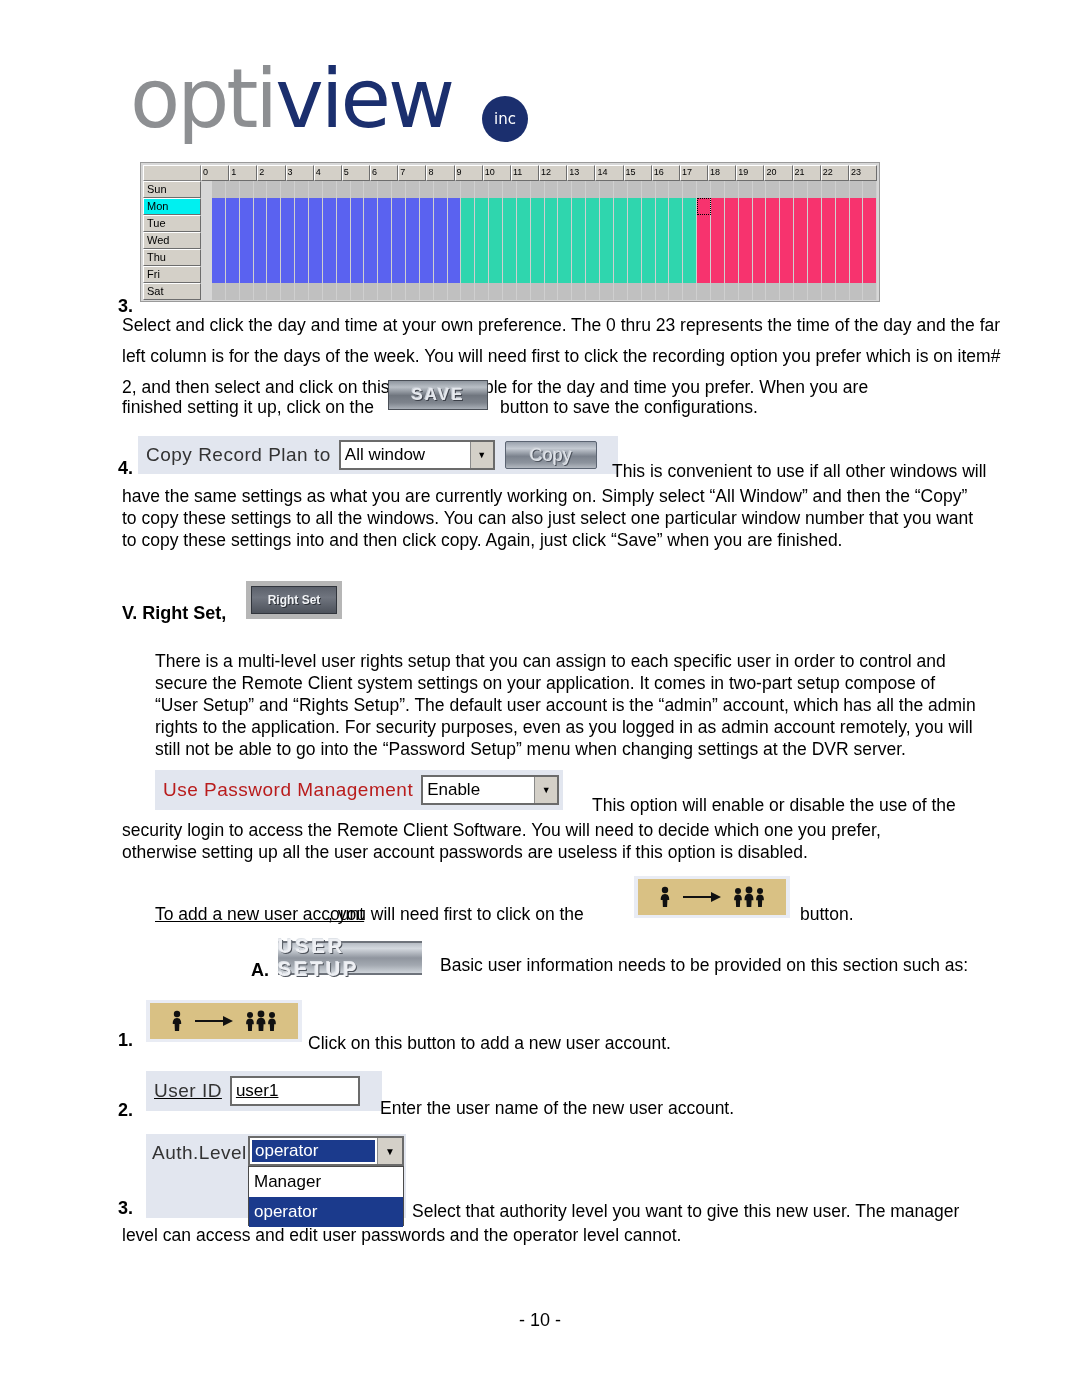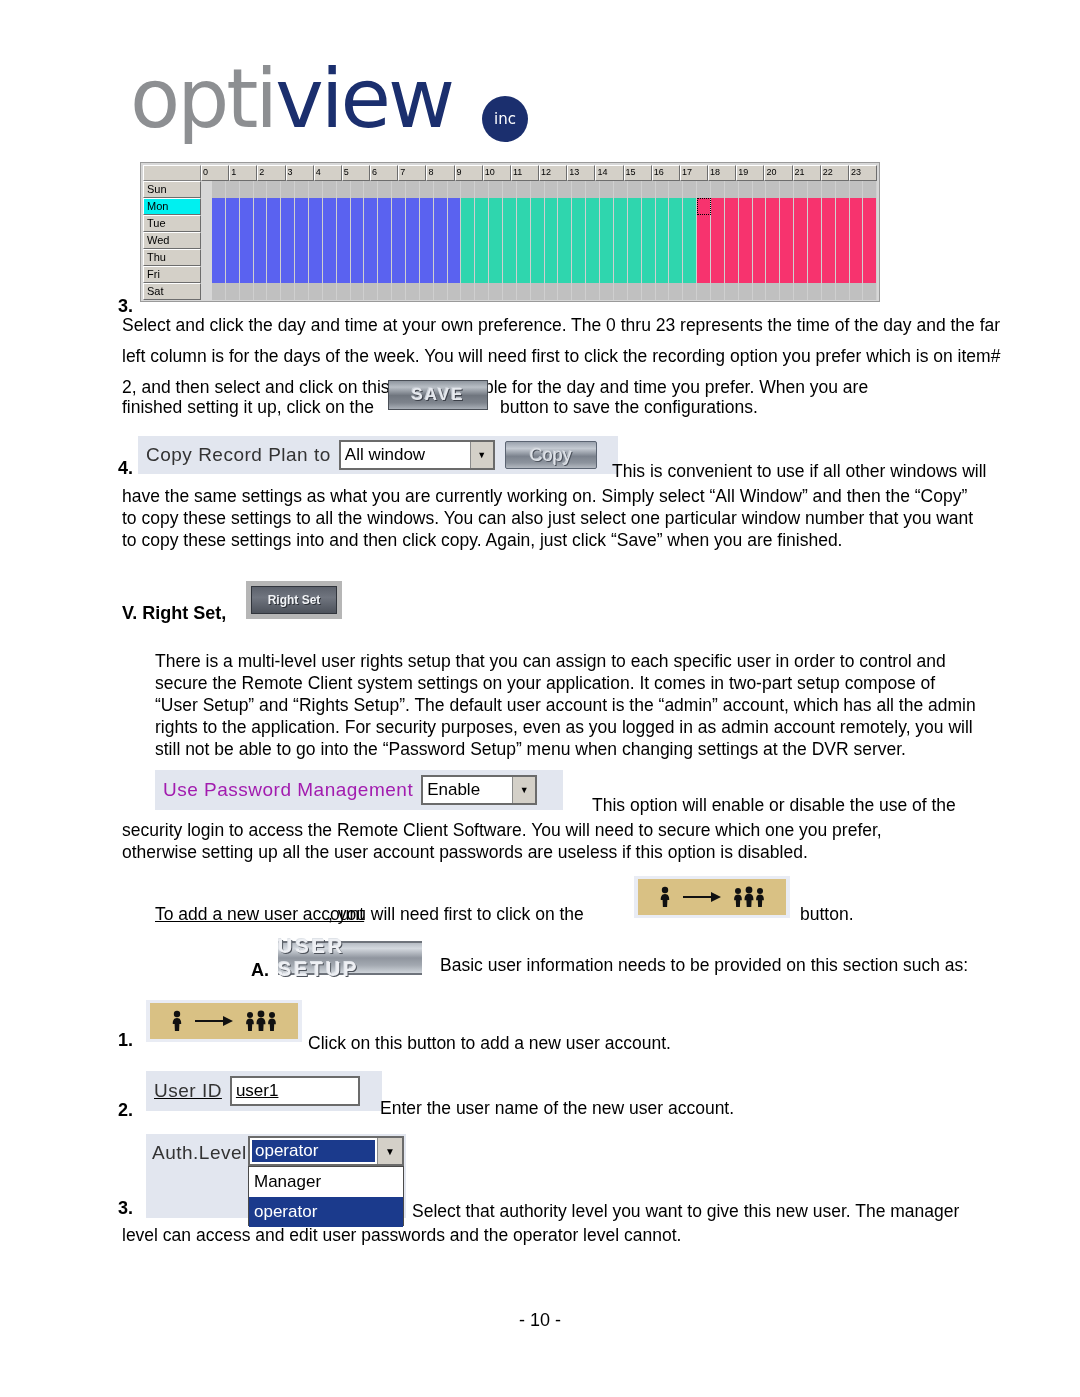--- a/index.html
+++ b/index.html
@@ -73,21 +73,21 @@
     color:#dfe3e9;text-shadow:1px 1px 0 #4c525c,-1px -1px 0 #c6cbd2;box-sizing:border-box;}
 
   .rightset-btn{position:absolute;background:#b6b6b6;display:flex;align-items:center;
     justify-content:center;box-sizing:border-box;}
   .rightset-inner{background:linear-gradient(180deg,#5c616b 0%,#70757f 40%,#4d525b 100%);
     border:1px solid #30343b;width:86px;height:28px;display:flex;align-items:center;
     justify-content:center;font-size:12px;font-weight:700;color:#f2f4f7;
     text-shadow:1px 1px 0 #2b2f35;box-sizing:border-box;}
 
   .pwd-block{position:absolute;background:#e2e6ef;display:flex;align-items:center;}
-  .pwd-lbl{font-size:19px;color:#a21caf;letter-spacing:.5px;}
+  .pwd-lbl{font-size:19px;color:#b91c1c;letter-spacing:.5px;}
 
   .adduser-btn{position:absolute;background:#d9c184;display:flex;align-items:center;
     justify-content:space-around;box-sizing:border-box;}
   .adduser-outer{position:absolute;background:#e9ecf4;display:flex;align-items:center;
     justify-content:center;}
 
   .usersetup-banner{position:absolute;
     background:linear-gradient(180deg,#b6bcc4 0%,#d4d9df 18%,#8f959e 50%,#a3a9b1 74%,#cfd4da 100%);
     border-top:2px solid #6e737b;border-bottom:2px solid #6e737b;
     display:flex;align-items:center;justify-content:center;
@@ -555,27 +555,27 @@
   </div>
 
   <div class="txt" style="left:155px;top:646px;width:860px;">There is a multi-level user rights setup that you can assign to each specific user in order to control and</div>
   <div class="txt" style="left:155px;top:668px;width:860px;">secure the Remote Client system settings on your application. It comes in two-part setup compose of</div>
   <div class="txt" style="left:155px;top:690px;width:860px;">“User Setup” and “Rights Setup”. The default user account is the “admin” account, which has all the admin</div>
   <div class="txt" style="left:155px;top:712px;width:860px;">rights to the application. For security purposes, even as you logged in as admin account remotely, you will</div>
   <div class="txt" style="left:155px;top:734px;width:860px;">still not be able to go into the “Password Setup” menu when changing settings at the DVR server.</div>
 
   <div class="pwd-block" style="left:155px;top:770px;width:400px;height:40px;padding-left:8px;">
     <span class="pwd-lbl">Use Password Management</span>
-    <div class="combo" style="margin-left:8px;width:116px;height:30px;">
+    <div class="combo" style="margin-left:8px;width:138px;height:30px;">
       <span class="val">Enable</span>
       <span class="arrow">▼</span>
     </div>
   </div>
   <div class="txt" style="left:592px;top:790px;">This option will enable or disable the use of the</div>
-  <div class="txt" style="left:122px;top:815px;width:890px;">security login to access the Remote Client Software. You will need to secure which one you prefer,</div>
+  <div class="txt" style="left:122px;top:815px;width:890px;">security login to access the Remote Client Software. You will need to decide which one you prefer,</div>
   <div class="txt" style="left:122px;top:837px;width:890px;">otherwise setting up all the user account passwords are useless if this option is disabled.</div>
 
   <div class="txt uline" style="left:155px;top:899px;">To add a new user account</div>
   <div class="txt" style="left:328px;top:899px;">, you will need first to click on the</div>
   <div class="adduser-outer" style="left:634px;top:876px;width:156px;height:42px;">
     <div class="adduser-btn" style="position:relative;left:0;top:0;width:148px;height:36px;padding:0 14px;">
       <svg width="14" height="22" viewBox="0 0 14 22">
         <circle cx="7" cy="4" r="3.2" fill="#111"></circle>
         <path d="M7 8 C3.6 8 2.6 11 2.8 14 L4.6 14 L4.9 21 L9.1 21 L9.4 14 L11.2 14 C11.4 11 10.4 8 7 8 Z" fill="#111"></path>
       </svg>

